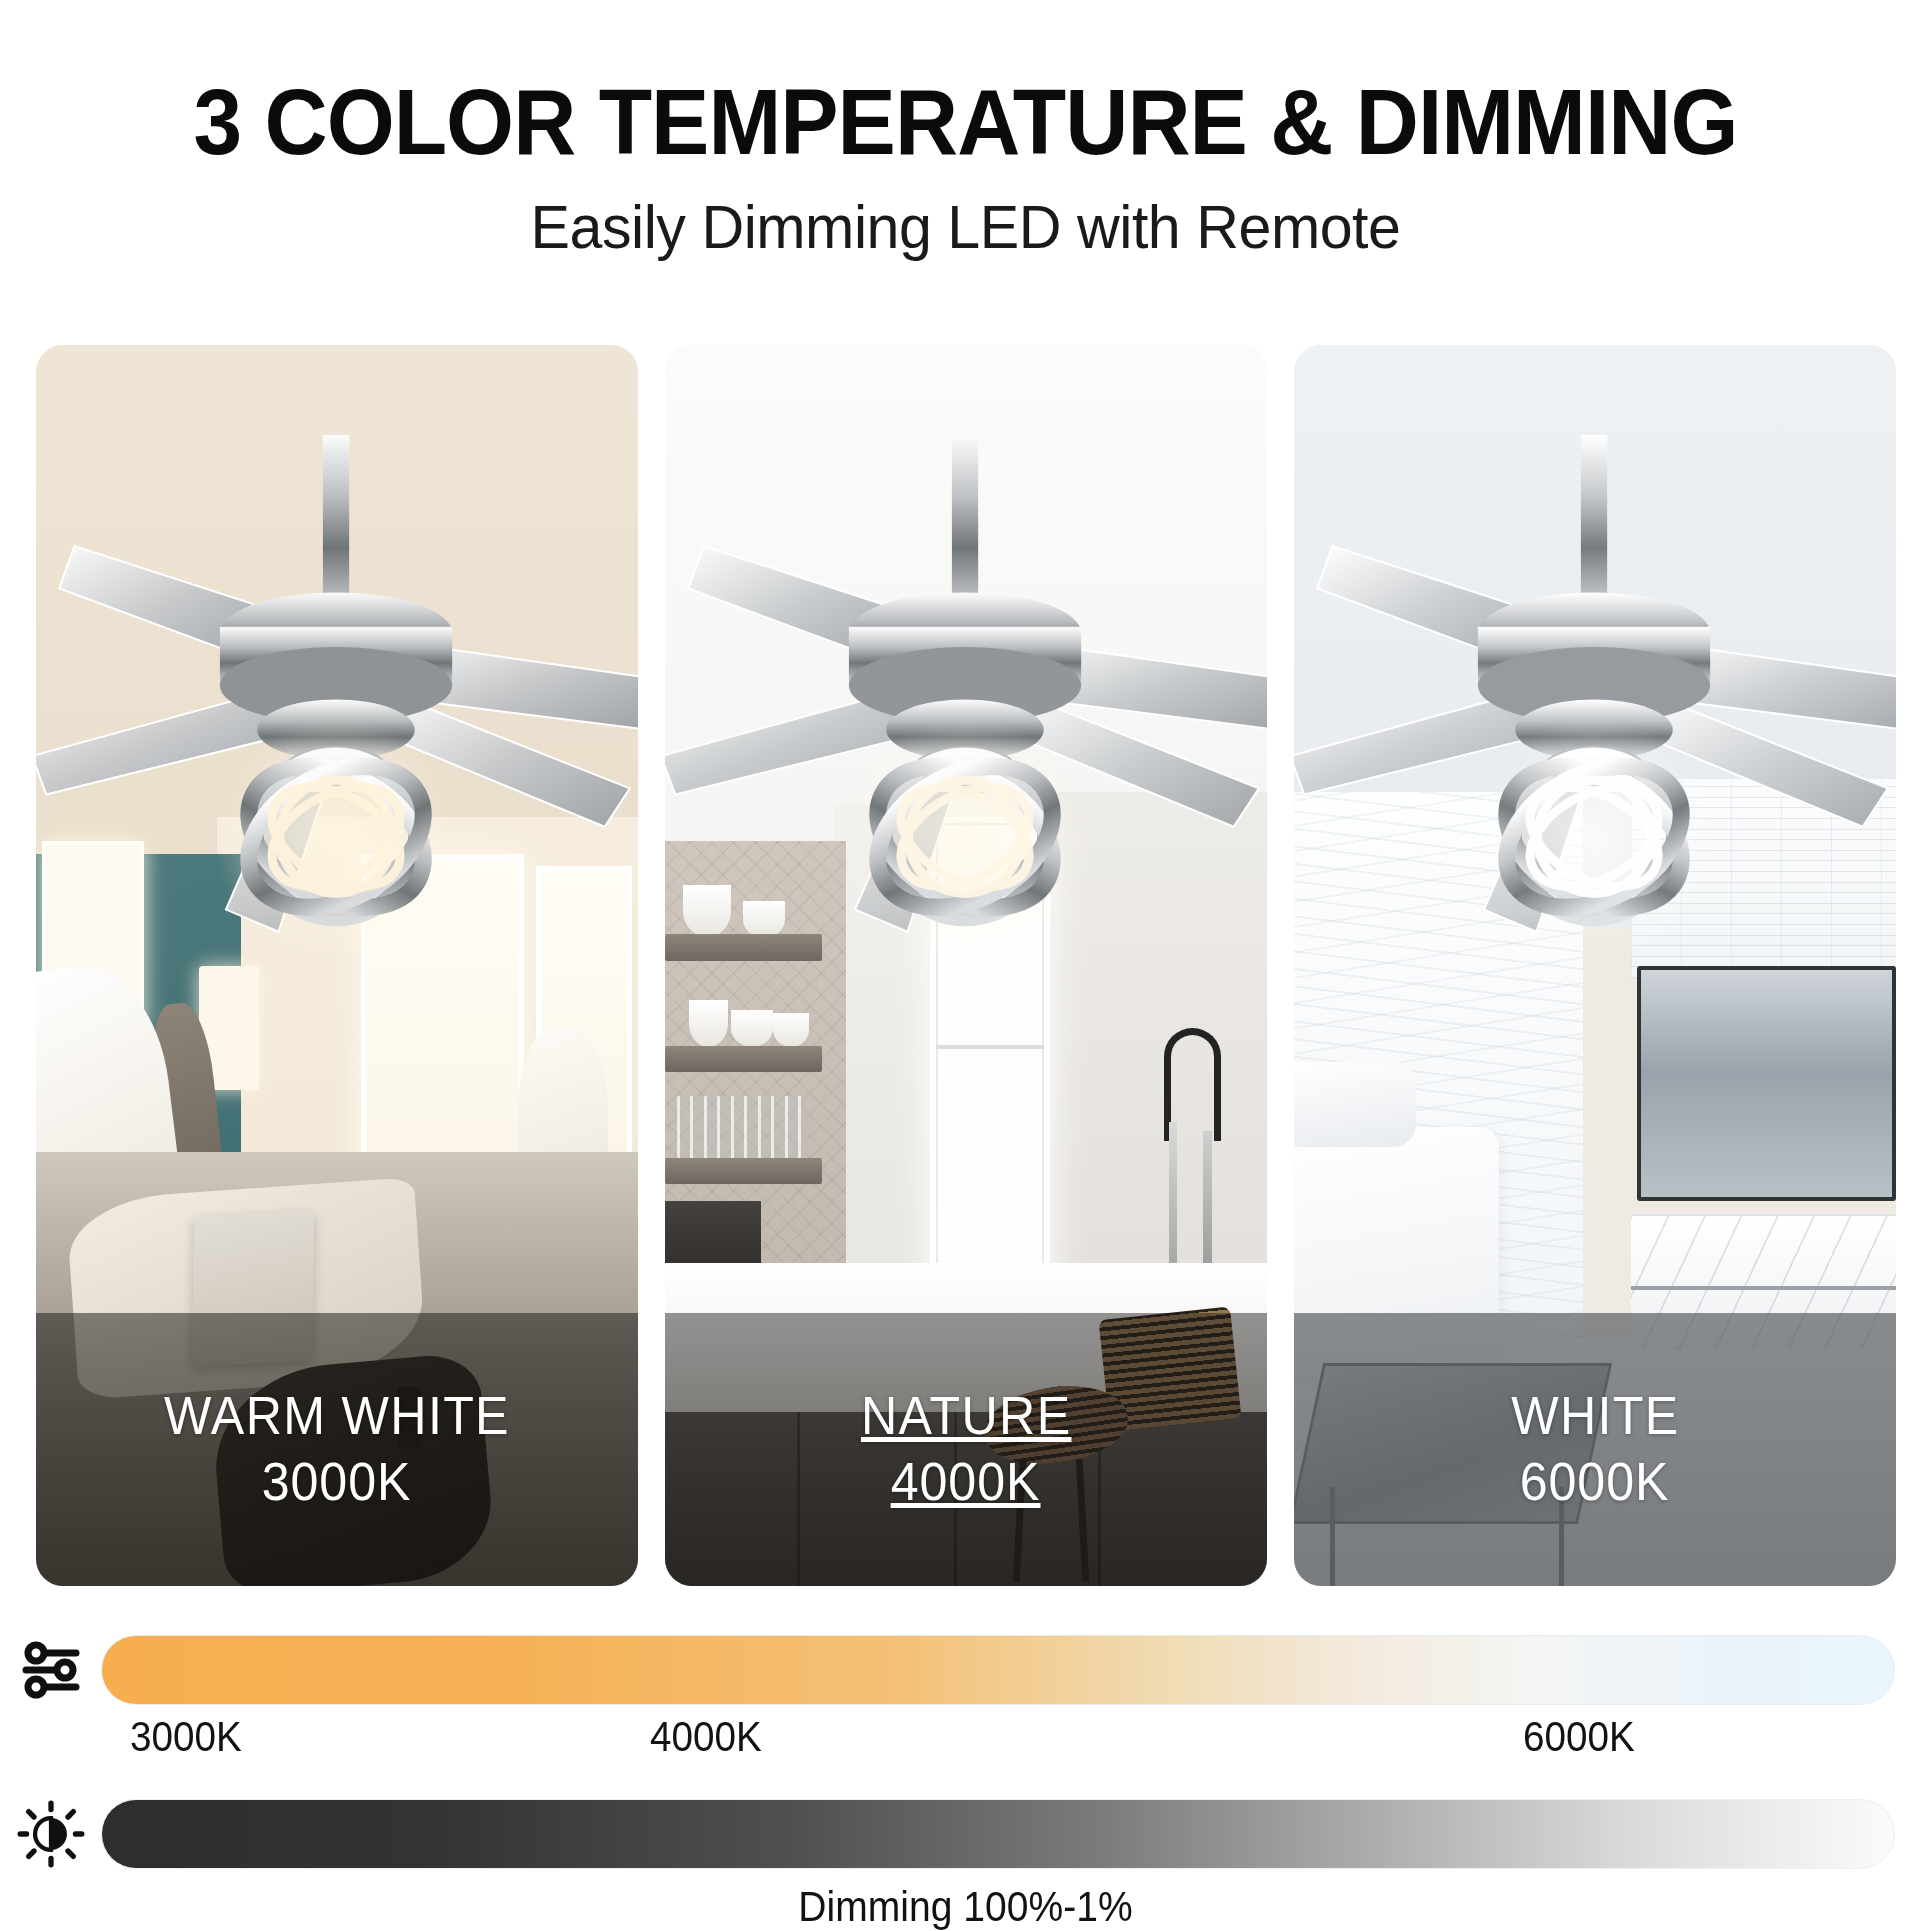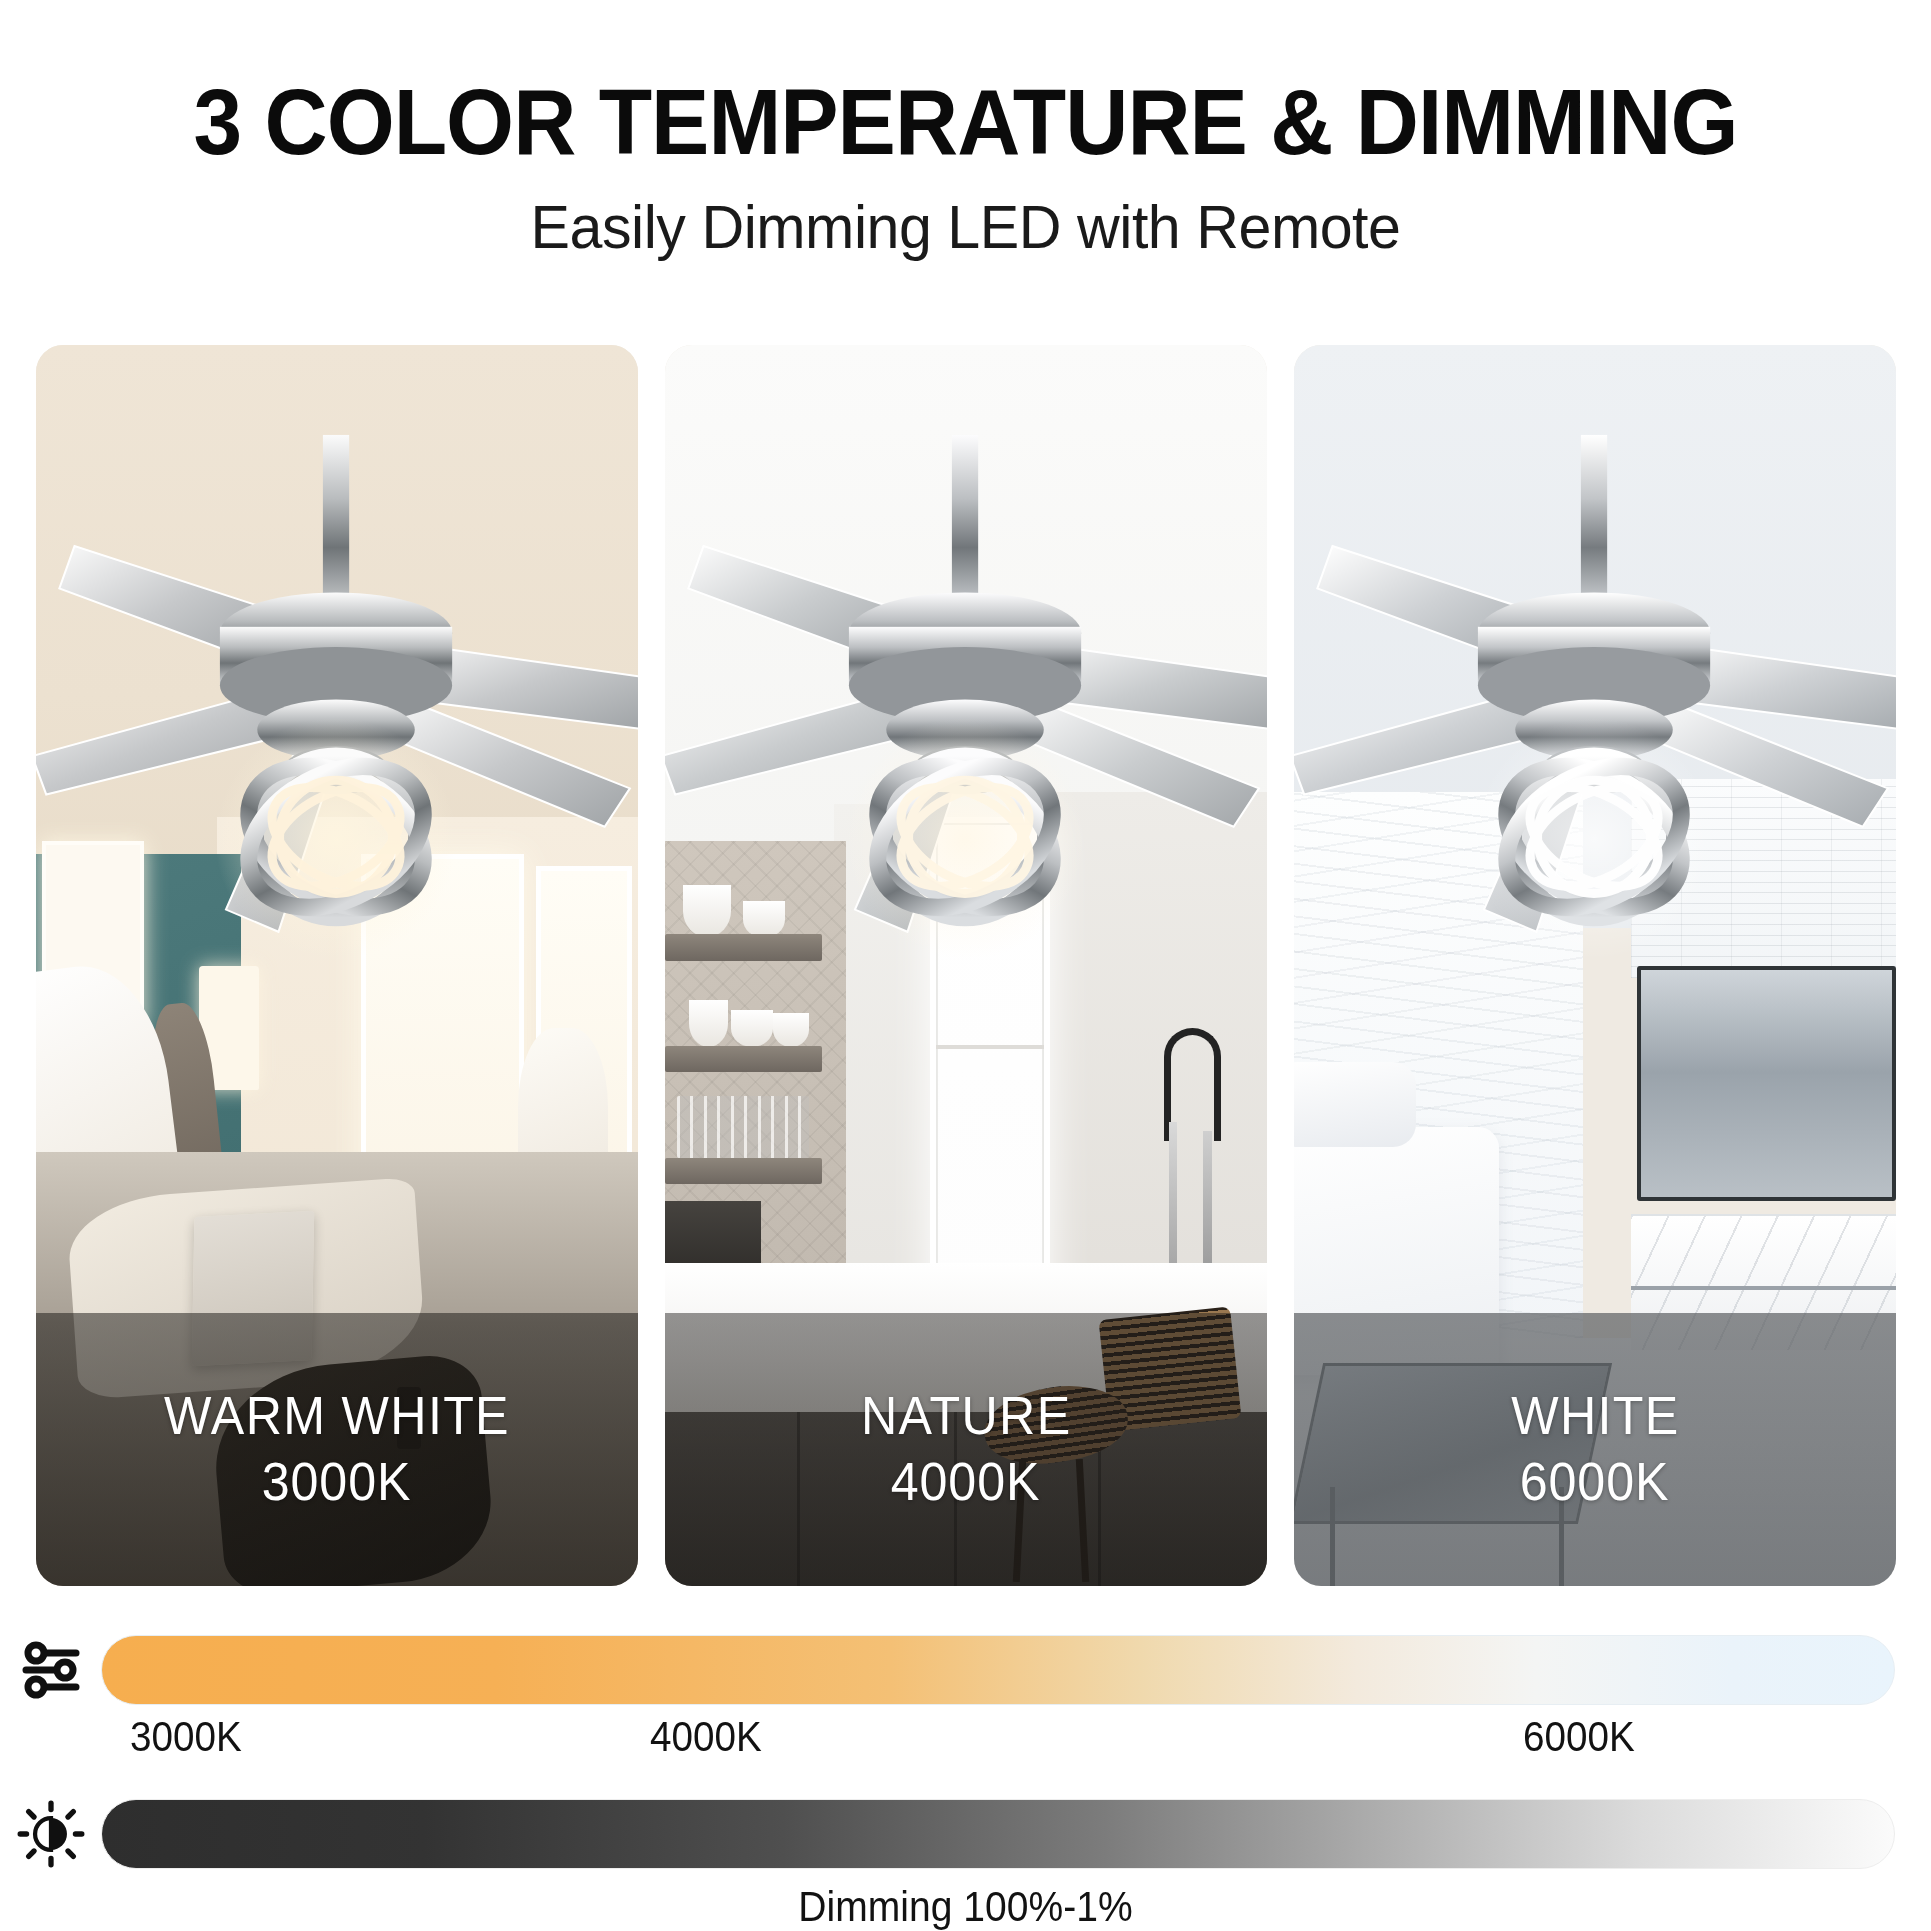--- a/index.html
+++ b/index.html
@@ -285,21 +285,21 @@
 
   
   .caption {
     position:absolute; left:0; bottom:0; width:100%; height:22%;
     display:flex; flex-direction:column;
     align-items:center; justify-content:center;
     color:#ffffff;
     text-shadow:0 1px 4.8px rgba(0,0,0,.33);
   }
   .caption.dark  { background:linear-gradient(180deg,rgba(22,20,17,.50) 0%,rgba(22,20,17,.66) 100%); }
-  .caption.dark2 { background:linear-gradient(180deg,rgba(28,26,24,.46) 0%,rgba(28,26,24,.60) 100%); }
+  .caption.dark2 { background:linear-gradient(180deg,rgba(28,26,24,.46) 0%,rgba(28,26,24,.60) 100%);text-decoration:underline; }
   .caption.grey  { background:linear-gradient(180deg,rgba(92,95,98,.70) 0%,rgba(92,95,98,.80) 100%); }
   .cap-name {
     font-size:54px; font-weight:400; letter-spacing:1.4px;
     transform:scaleX(0.93); line-height:1.12;
   }
   .cap-k {
     font-size:54px; font-weight:400; letter-spacing:1px;
     transform:scaleX(0.93); line-height:1.2; margin-top:3.9px;
   }
 

